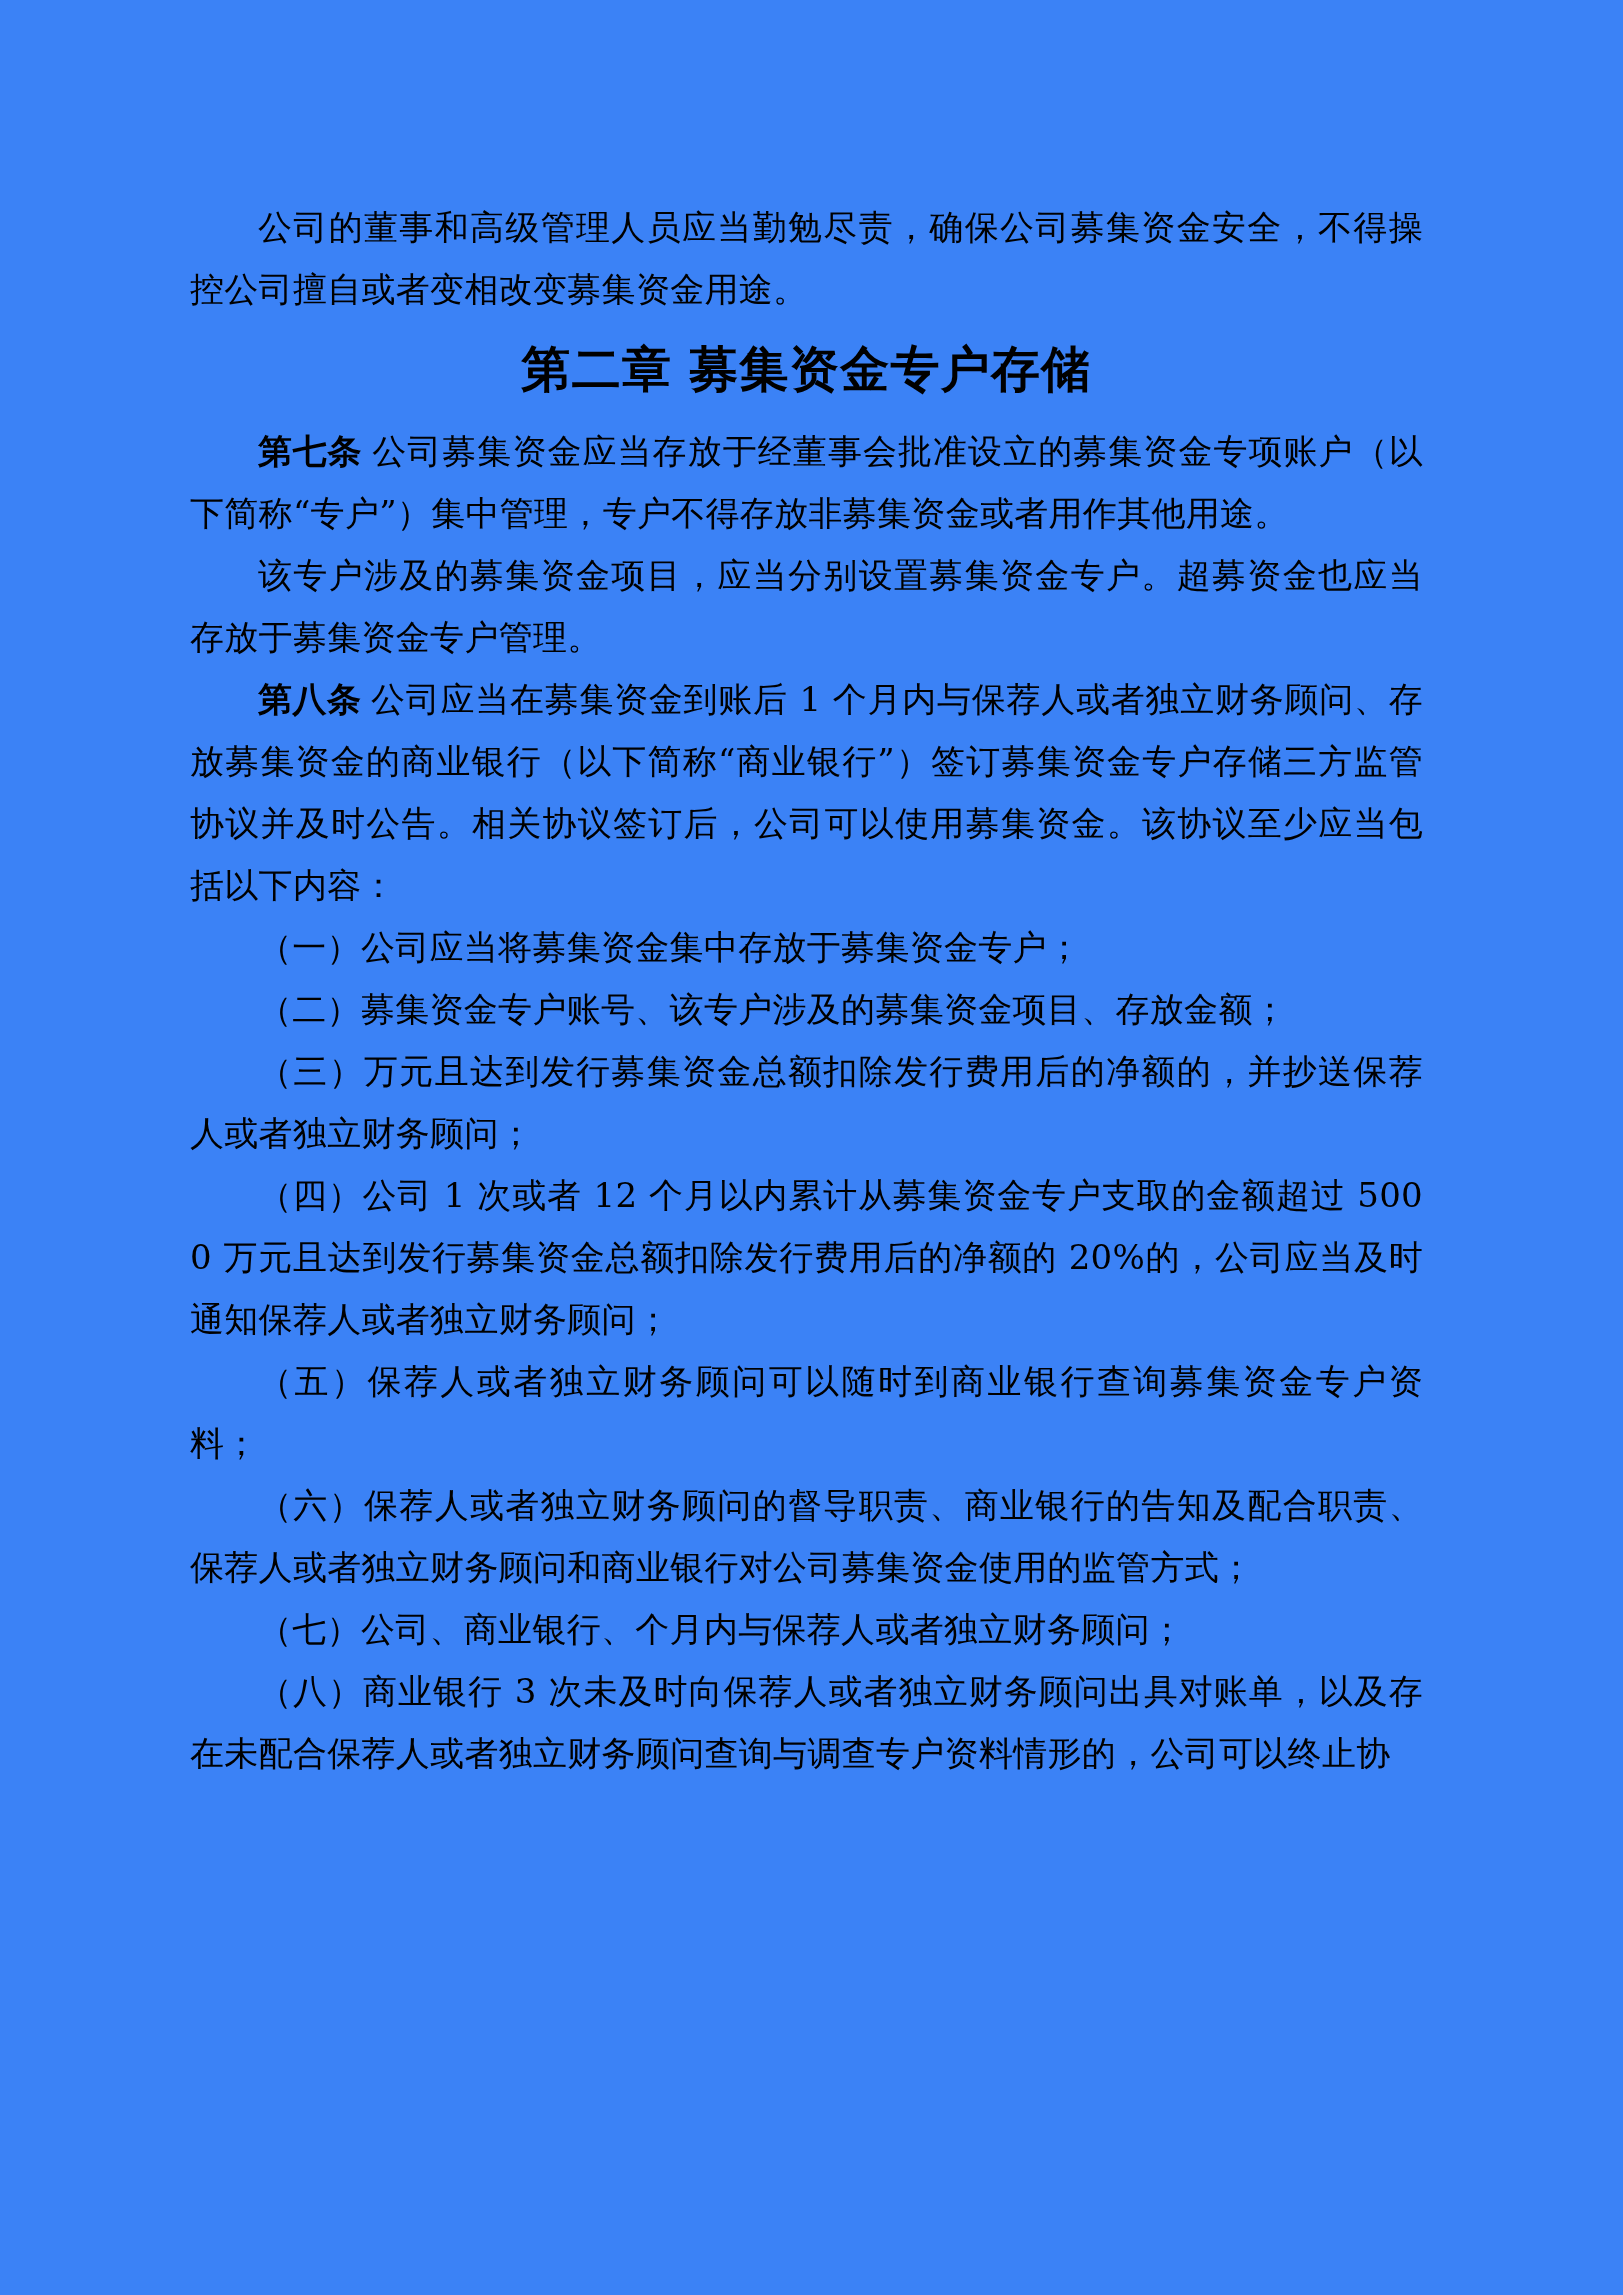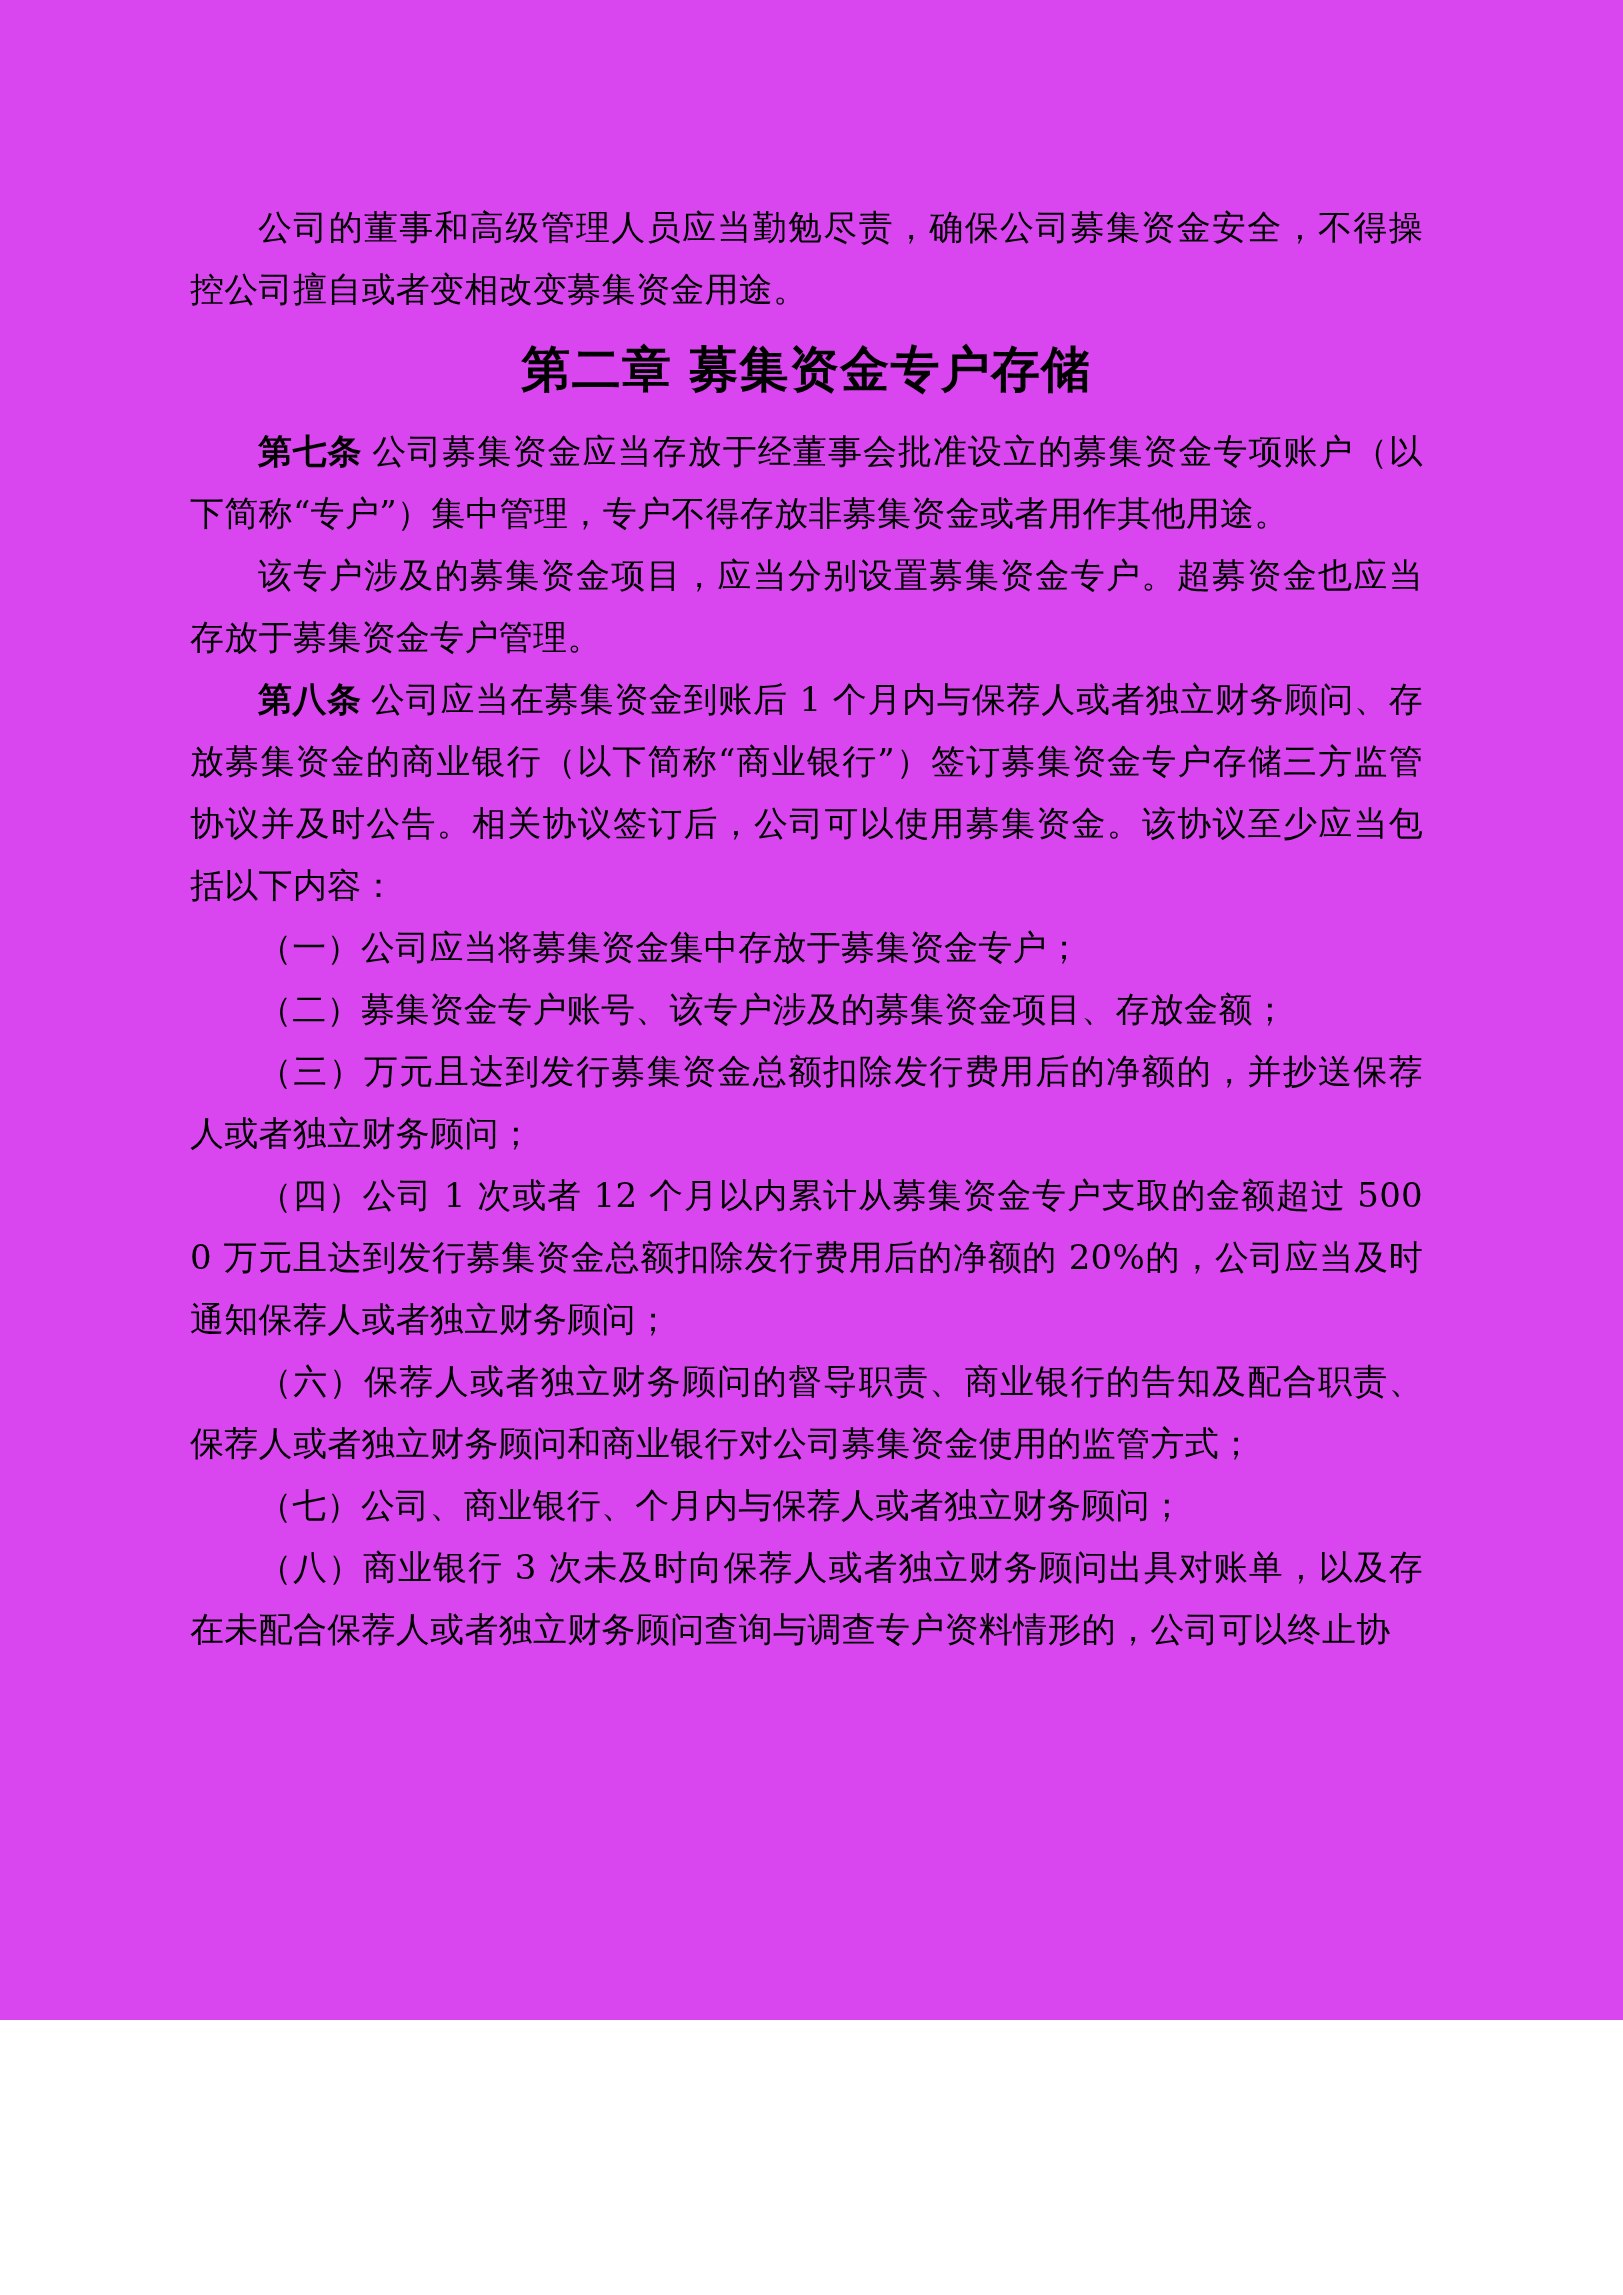--- a/index.html
+++ b/index.html
@@ -7,22 +7,22 @@
     padding: 0;
     background: #ffffff;
   }
   body {
     font-family: "DejaVu Serif", "Liberation Serif", serif;
     color: #000000;
   }
   .page {
     position: relative;
     width: 1623px;
-    height: 2020px;
-    background: #d946ef;
+    height: 2295px;
+    background: #3b82f6;
     box-sizing: border-box;
     overflow: hidden;
   }
   .content {
     position: absolute;
     left: 190px;
     top: 196px;
     width: 1233px;
   }
 
@@ -85,20 +85,21 @@
     <p class="para"><span class="article-label">第八条</span><span class="gap-after-label"></span><span>公司应当在募集资金到账后 1 个月内与保荐人或者独立财务顾问、存放募集资金的商业银行（以下简称“商业银行”）签订募集资金专户存储三方监管协议并及时公告。相关协议签订后，公司可以使用募集资金。该协议至少应当包括以下内容：</span></p>
 
     <p class="para item"><span>（一）</span><span>公司应当将募集资金集中存放于募集资金专户；</span></p>
 
     <p class="para item"><span>（二）</span><span>募集资金专户账号、该专户涉及的募集资金项目、存放金额；</span></p>
 
     <p class="para item"><span>（三）</span><span>万元且达到发行募集资金总额扣除发行费用后的净额的，并抄送保荐人或者独立财务顾问；</span></p>
 
     <p class="para item"><span>（四）</span><span>公司 1 次或者 12 个月以内累计从募集资金专户支取的金额超过 5000 万元且达到发行募集资金总额扣除发行费用后的净额的 20%的，公司应当及时通知保荐人或者独立财务顾问；</span></p>
 
+    <p class="para item"><span>（五）</span><span>保荐人或者独立财务顾问可以随时到商业银行查询募集资金专户资料；</span></p>
 
     <p class="para item"><span>（六）</span><span>保荐人或者独立财务顾问的督导职责、商业银行的告知及配合职责、保荐人或者独立财务顾问和商业银行对公司募集资金使用的监管方式；</span></p>
 
     <p class="para item"><span>（七）</span><span>公司、商业银行、个月内与保荐人或者独立财务顾问；</span></p>
 
     <p class="para item"><span>（八）</span><span>商业银行 3 次未及时向保荐人或者独立财务顾问出具对账单，以及存在未配合保荐人或者独立财务顾问查询与调查专户资料情形的，公司可以终止协</span></p>
 
   </div>
 </div>
 

